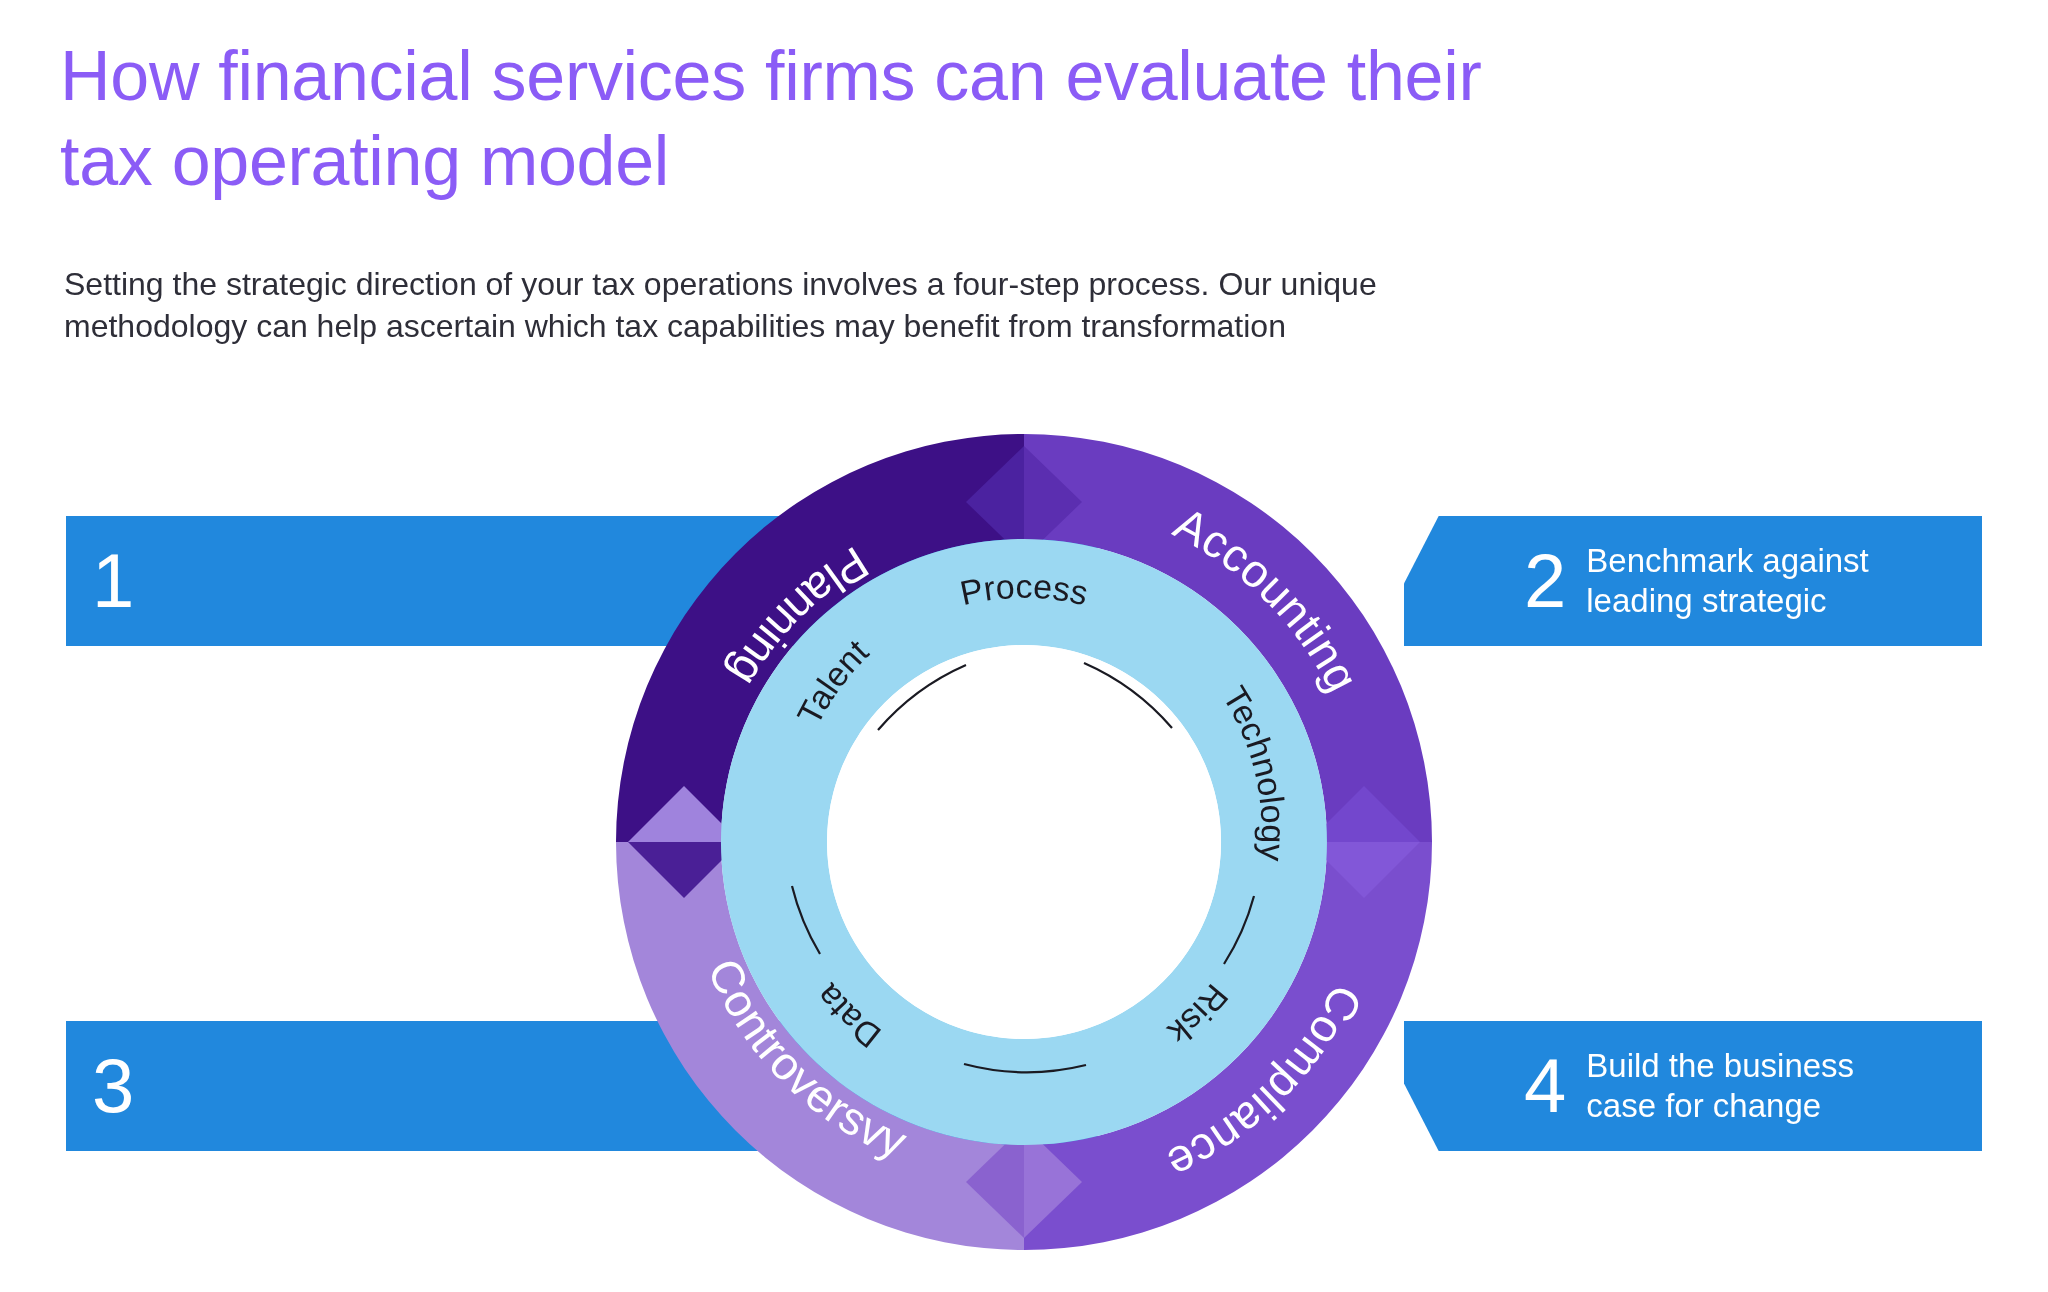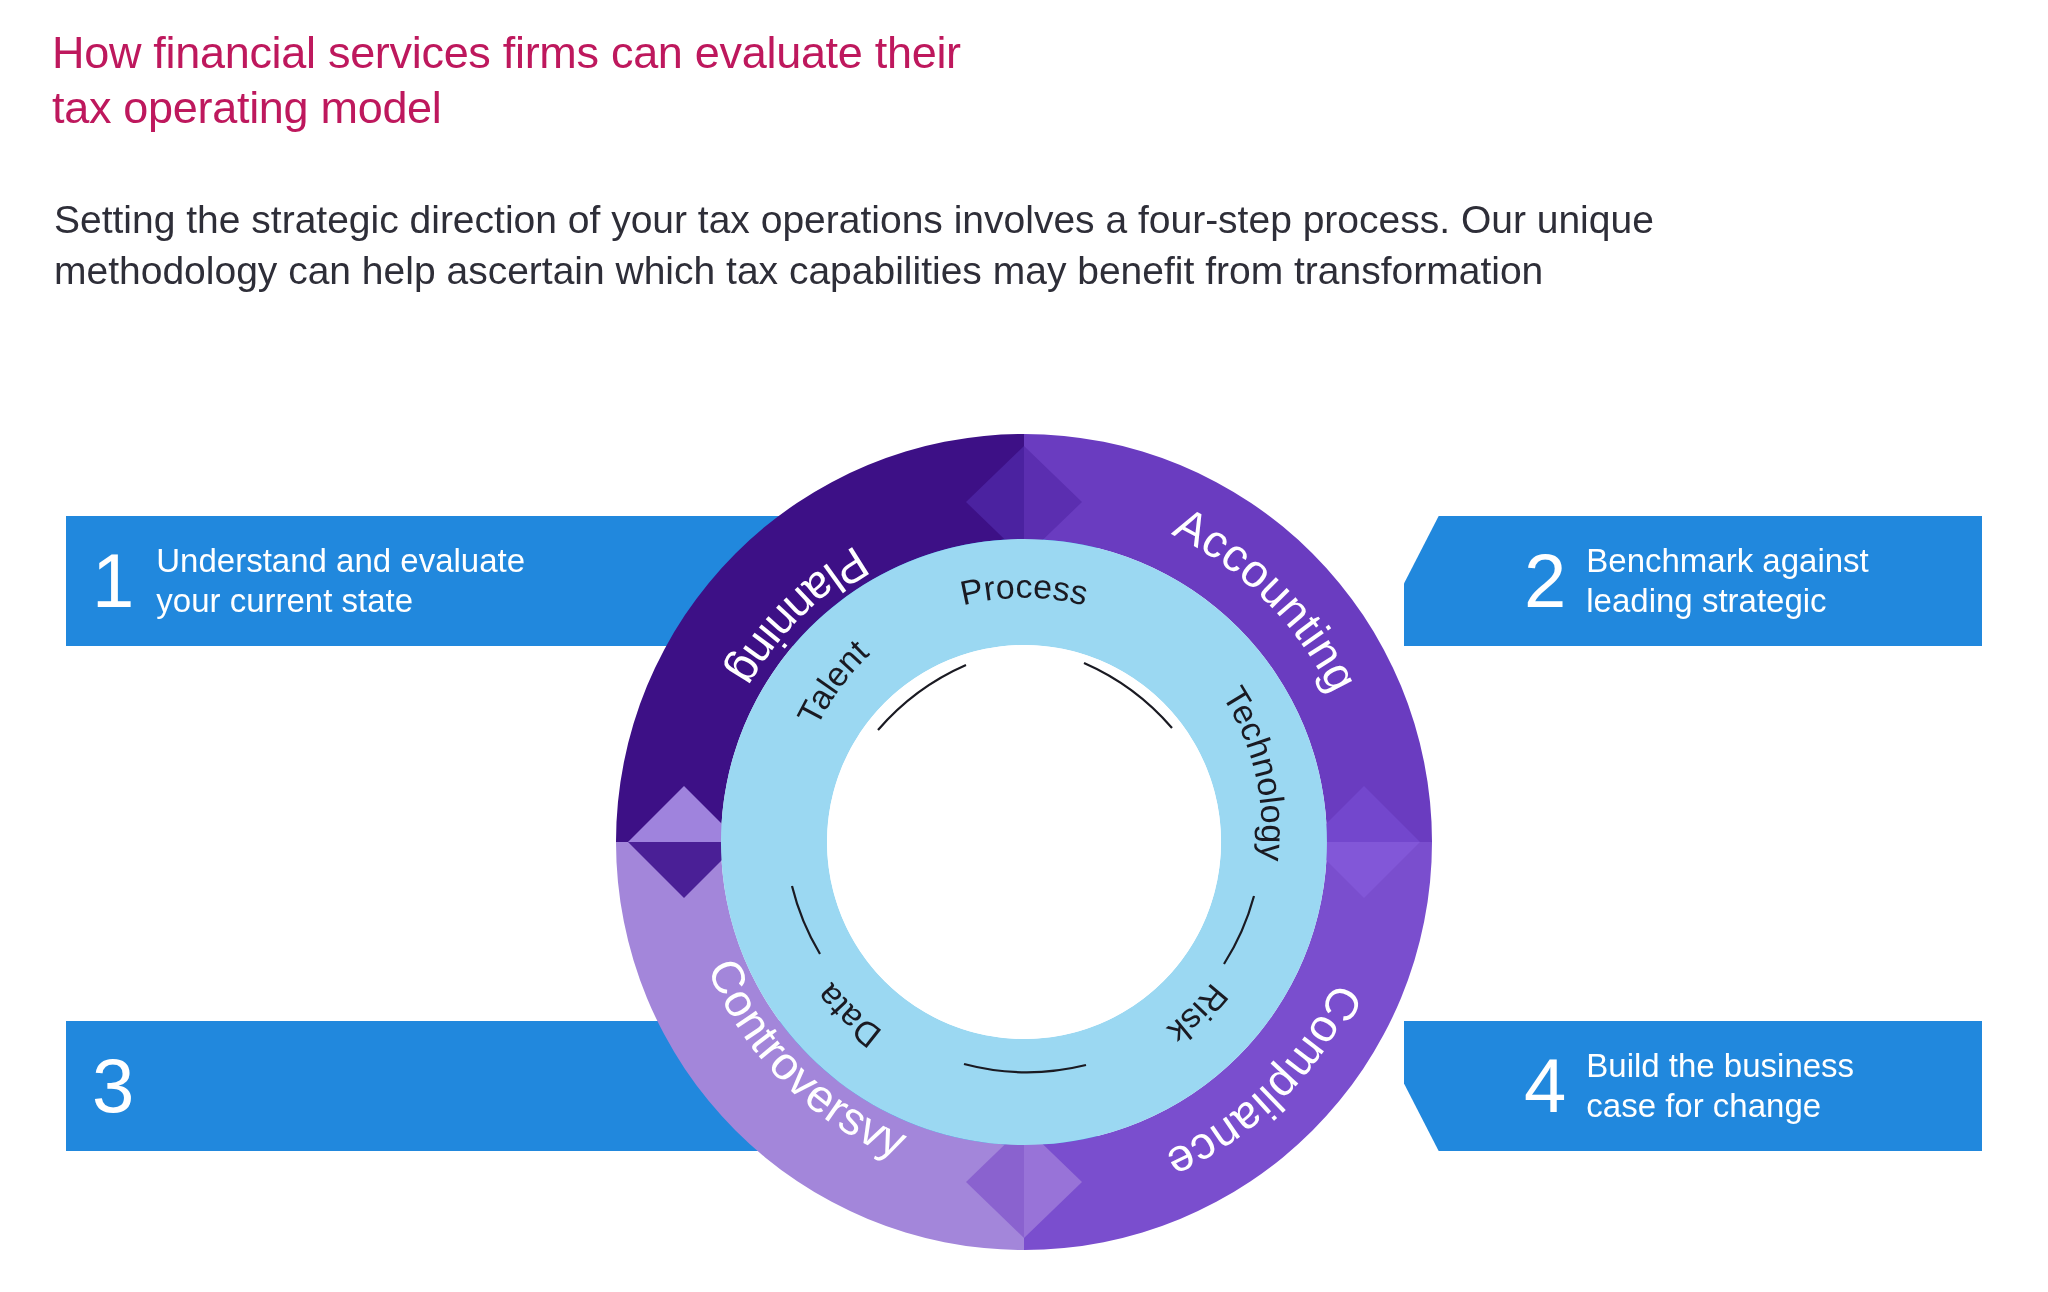--- a/index.html
+++ b/index.html
@@ -17,34 +17,34 @@
   }
 
   
   #header {
     position: absolute;
     left: 52px;
     top: 26px;
     width: 1960px;
   }
   #page-title {
-    font-size: 45px;
+    font-size: 70px;
     line-height: 1.22;
-    color: #be185d;
+    color: #8b5cf6;
     font-weight: 400;
     letter-spacing: -0.3px;
     white-space: pre-line;
-    margin: 0;
+    margin: 8px;
   }
   #page-subtitle {
-    font-size: 39px;
+    font-size: 32px;
     line-height: 1.32;
     color: #2e2e38;
     font-weight: 400;
-    margin: 2px;
+    margin: 12px;
     margin-top: 58px;
     width: 1900px;
     white-space: pre-line;
   }
 
   
   .banner {
     position: absolute;
     background: #2188dd;
     display: flex;
@@ -133,22 +133,20 @@
 
 <div id="header">
   <h1 id="page-title">How financial services firms can evaluate their
 tax operating model</h1>
   <p id="page-subtitle">Setting the strategic direction of your tax operations involves a four-step process. Our unique
 methodology can help ascertain which tax capabilities may benefit from transformation</p>
 </div>
 
 <div class="banner" id="banner-1">
   <span class="num">1</span>
-  <span class="txt">Understand and evaluate
-your current state</span>
 </div>
 
 <div class="banner" id="banner-2">
   <span class="num">2</span>
   <span class="txt">Benchmark against
 leading strategic</span>
 </div>
 
 <div class="banner" id="banner-3">
   <span class="num">3</span>

